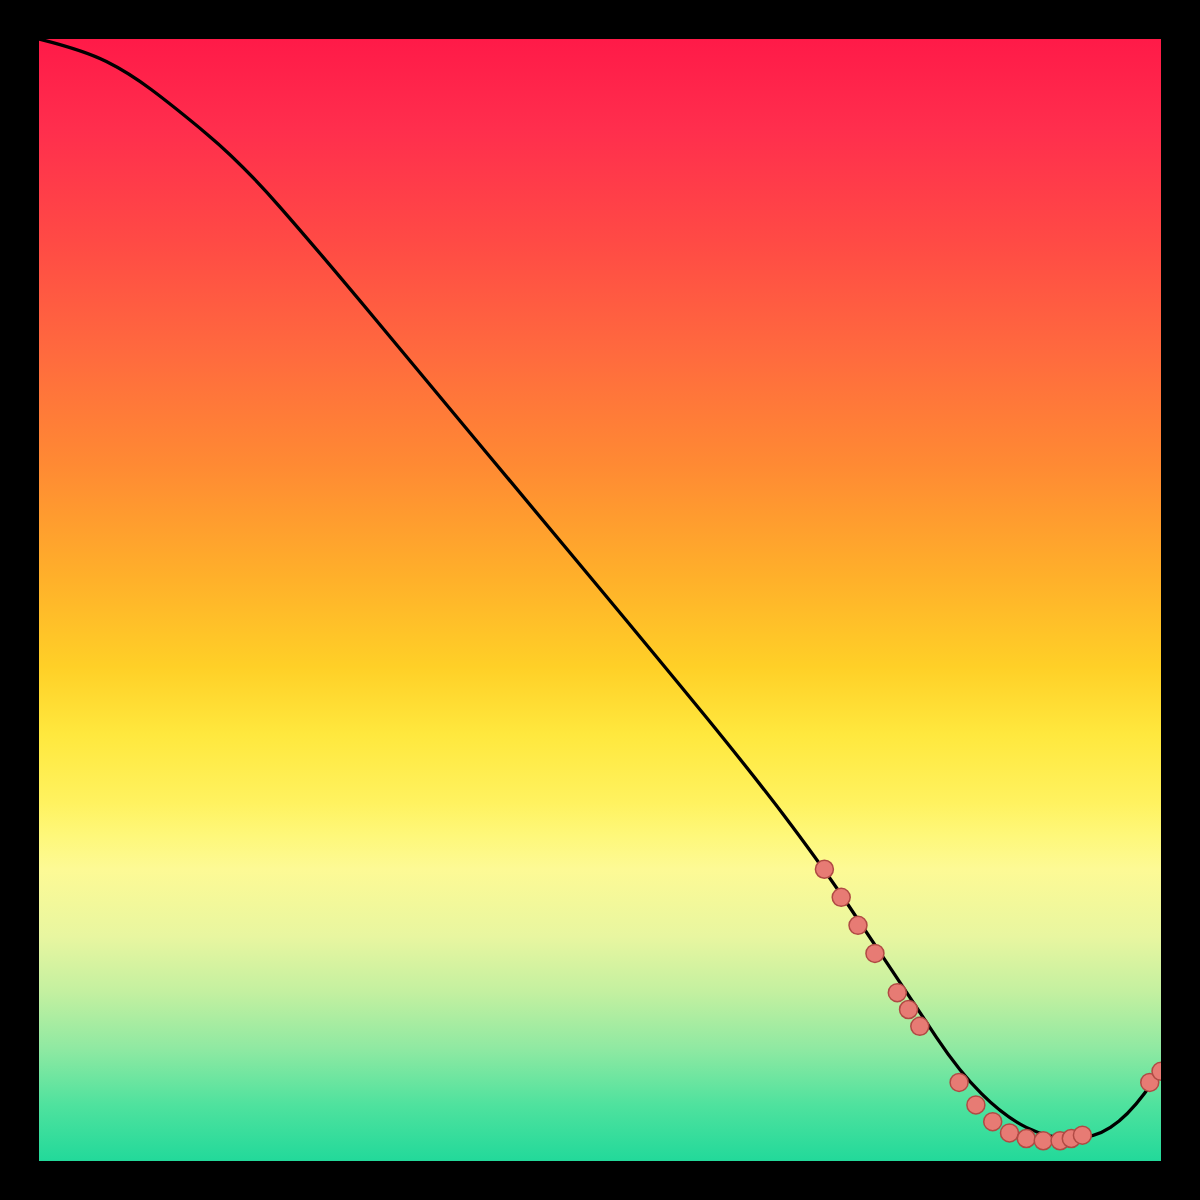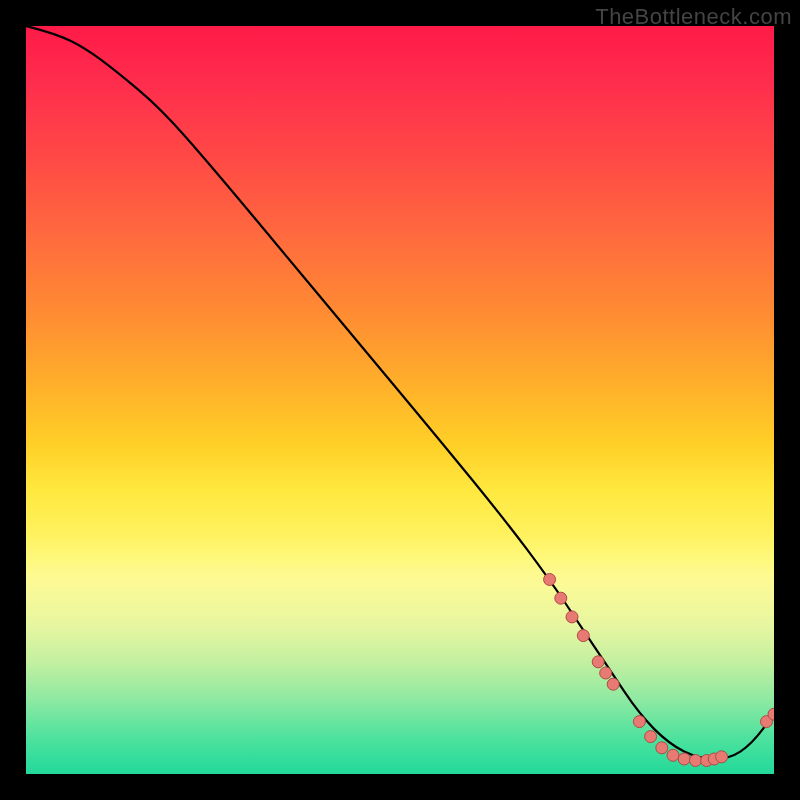--- a/index.html
+++ b/index.html
@@ -60,21 +60,20 @@
     top: 26px;
     width: 748px;
     height: 748px;
     z-index: 2;
   }
 </style>
 </head>
 <body>
 
 <div class="frame">
-  <div class="watermark">TheBottleneck.com</div>
 
   <div class="plot"></div>
 
   <svg class="curve" viewBox="0 0 748 748" preserveAspectRatio="none">
     <path id="curve-path" fill="none" stroke="#000000" stroke-width="2.2" d="M 0.0 0.0 Q 29.9 7.5 44.9 15.0 Q 59.8 22.4 74.8 33.7 Q 89.8 44.9 112.2 63.6 Q 134.6 82.3 160.8 112.2 Q 187.0 142.1 224.4 187.0 Q 261.8 231.9 299.2 276.8 Q 336.6 321.6 374.0 366.5 Q 411.4 411.4 445.1 452.5 Q 478.7 493.7 501.2 523.6 Q 523.6 553.5 538.6 576.0 Q 553.5 598.4 568.5 620.8 Q 583.4 643.3 598.4 665.7 Q 613.4 688.2 628.3 703.1 Q 643.3 718.1 658.2 725.6 Q 673.2 733.0 688.2 733.0 Q 703.1 733.0 714.3 725.6 Q 725.6 718.1 736.8 703.1 T 748.0 688.2"></path>
     <g id="markers">
         <circle cx="523.6" cy="553.5" r="6" fill="#e77b74" stroke="#b04a44" stroke-width="1"></circle>
         <circle cx="534.8" cy="572.2" r="6" fill="#e77b74" stroke="#b04a44" stroke-width="1"></circle>
         <circle cx="546.0" cy="590.9" r="6" fill="#e77b74" stroke="#b04a44" stroke-width="1"></circle>
         <circle cx="557.3" cy="609.6" r="6" fill="#e77b74" stroke="#b04a44" stroke-width="1"></circle>

